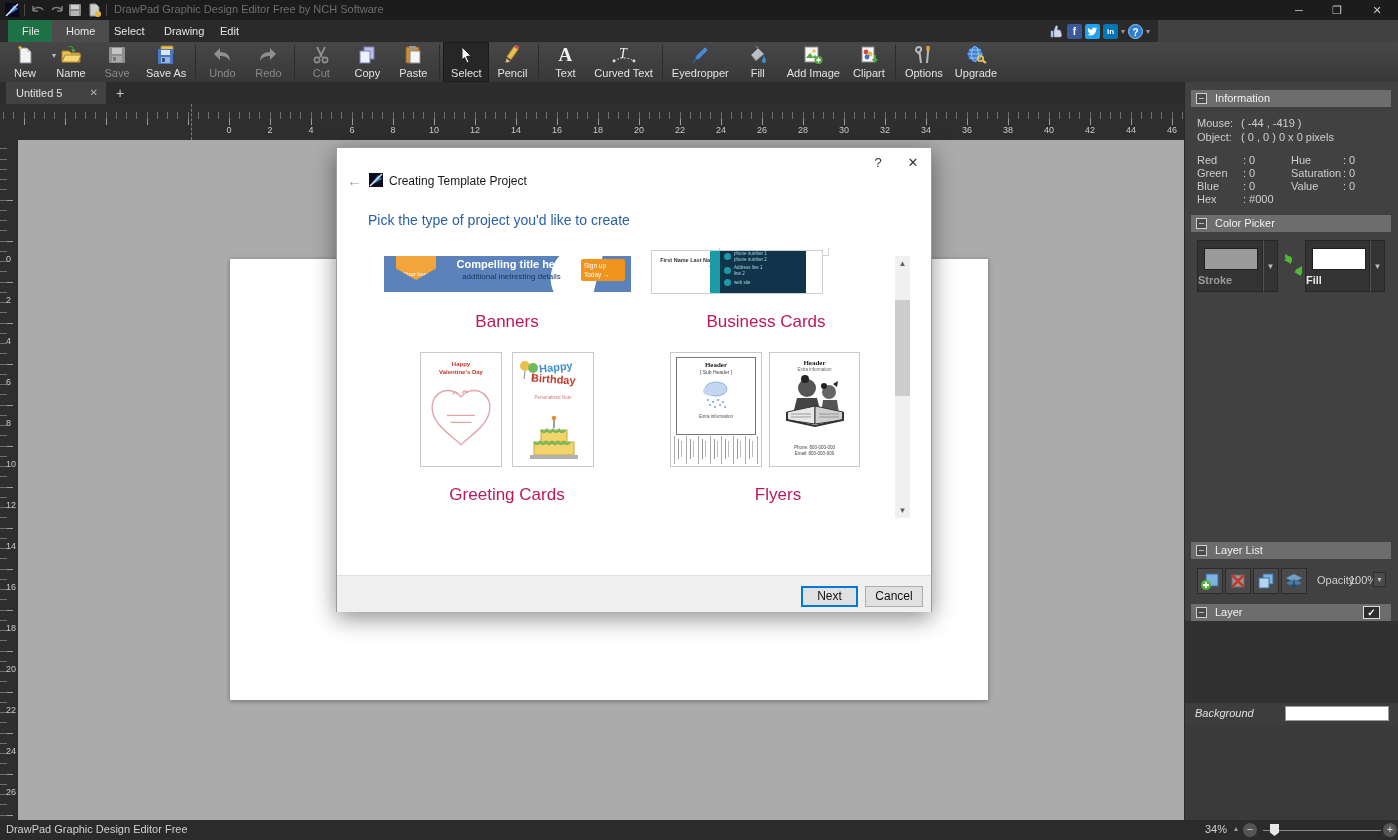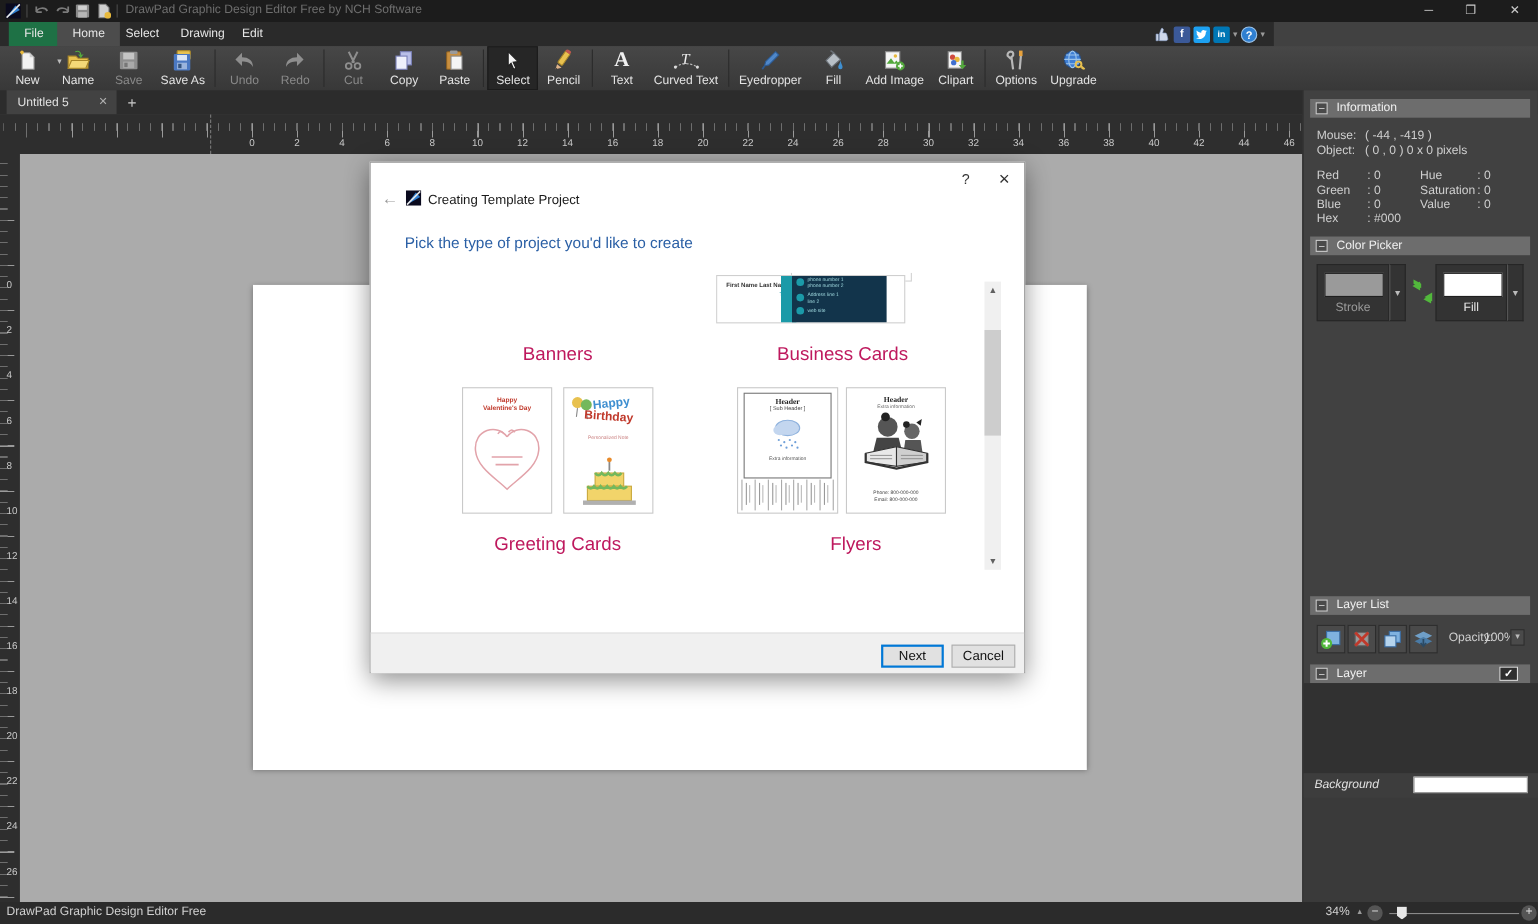--- a/index.html
+++ b/index.html
@@ -160,21 +160,21 @@
     border-left:1px solid #2a2a2a; color:#d8d8d8; font-size:11px; }
   .sec-head { position:absolute; left:6px; width:200px; height:17px; background:#6d6d6d; color:#f0f0f0;
     line-height:17px; padding-left:24px; font-size:11px; }
   .collapse { position:absolute; left:5px; top:3px; width:11px; height:11px; background:#4a4a4a;
     border:1px solid #cfcfcf; color:#eee; font-size:9px; line-height:8px; text-align:center; }
   .ilabel { position:absolute; color:#cfcfcf; }
   .ivalue { position:absolute; color:#cfcfcf; }
 
   .pick-btn { position:absolute; top:158px; height:52px; background:#333333; border:1px solid #262626; }
   .swatch { position:absolute; left:6px; top:7px; width:54px; height:22px; border:1px solid #1f1f1f; }
-  .pick-lbl { position:absolute; left:0; right:0; top:33px; text-align:center; font-size:11px; }
+  .pick-lbl { position:absolute; left:0; right:0; top:33px; text-align:left; font-size:11px;font-weight:bold; }
   .pick-arrow { position:absolute; top:158px; width:15px; height:52px; background:#333333;
     border:1px solid #262626; border-left:1px solid #555; color:#bbb; font-size:8px; text-align:center;
     line-height:52px; }
 
   .ll-btn { position:absolute; top:486px; width:26px; height:26px; background:#4a4a4a;
     border:1px solid #2c2c2c; display:flex; align-items:center; justify-content:center; }
   #opacity-dd { position:absolute; left:188px; top:490px; width:13px; height:15px; background:#4a4a4a;
     border:1px solid #2c2c2c; color:#bbb; font-size:7px; text-align:center; line-height:14px; }
 
   #layer-check { position:absolute; left:178px; top:524px; width:17px; height:13px; background:#2e2e2e;
@@ -517,20 +517,31 @@
   <svg id="dlg-icon" viewBox="0 0 14 14">
       <rect width="14" height="14" fill="#0a0a1e"></rect>
       <path d="M1 13 L9 2 L13 6 Z" fill="#2f7fd1"></path>
       <path d="M1 13 L13 1" stroke="#e8e8e8" stroke-width="1.4"></path>
     </svg>
   <div id="dlg-title">Creating Template Project</div>
   <div id="dlg-prompt">Pick the type of project you'd like to create</div>
 
   <div id="dlg-list">
 
+    <div class="thumb" id="banner-thumb">
+      <div class="banner-art">
+        <div class="curve"></div>
+        <div class="logo-shape">
+            <span>Your logo</span>
+          </div>
+        <div class="banner-t1">Compelling title here</div>
+        <div class="banner-t2">additional inetresting details</div>
+        <div class="banner-cta">Sign up Today →</div>
+      </div>
+    </div>
     <div class="cat-label" style="left:150px; top:64px">Banners</div>
 
     <div class="thumb" id="biz-thumb">
       <div class="biz-ghost"></div>
       <div class="biz-card">
         <div class="biz-name">First Name Last Name</div>
         <div class="biz-title">Title</div>
         <div class="biz-teal"></div>
         <div class="biz-navy">
           <div class="biz-row" style="top:4px">

